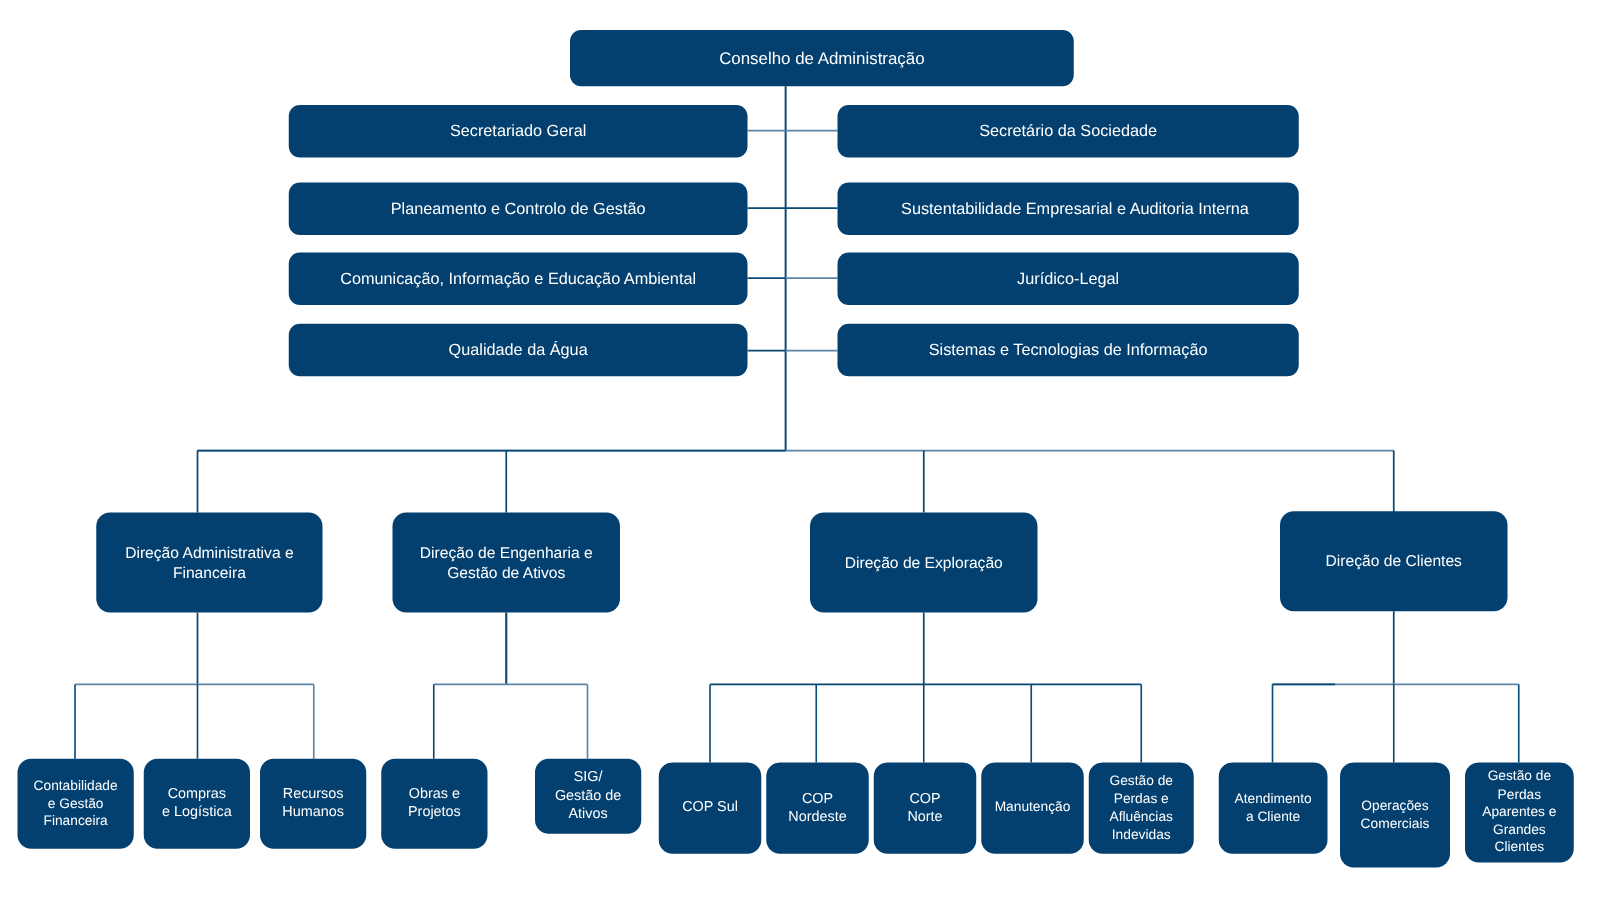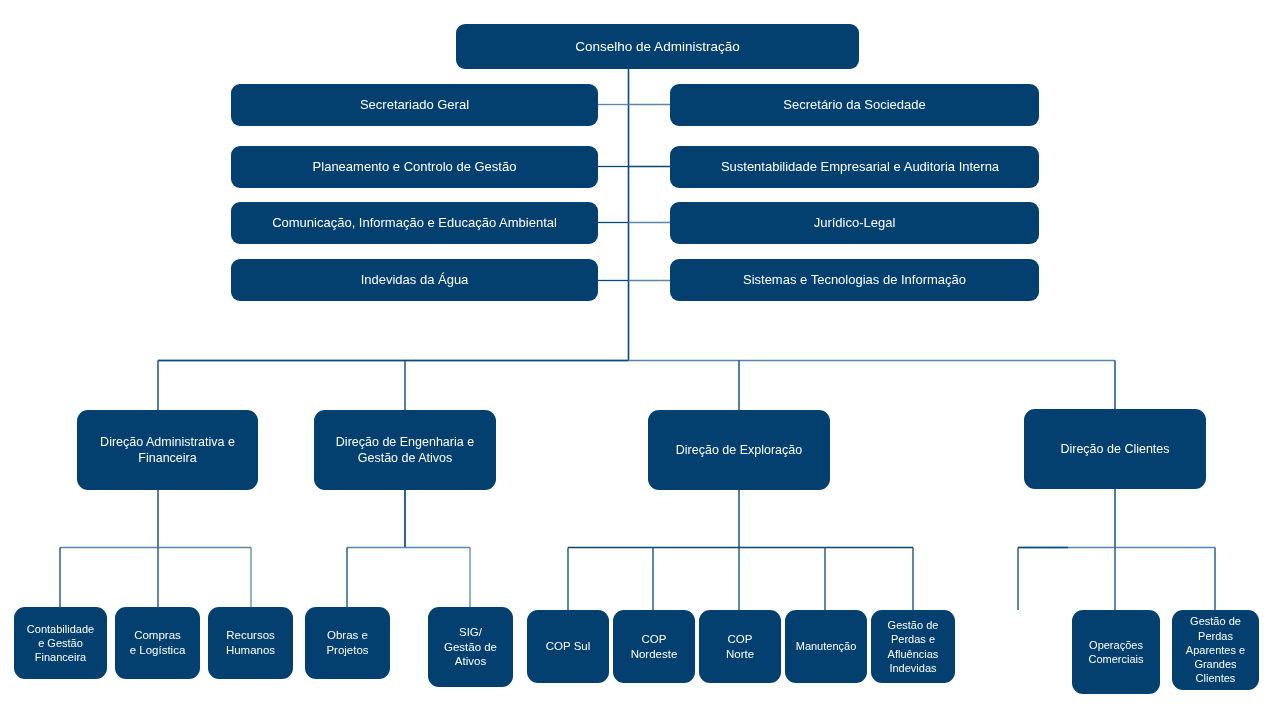--- a/index.html
+++ b/index.html
@@ -105,21 +105,21 @@
   <div class="node staff" style="left:231px; top:84px; width:367px; height:42px;">
     <span>Secretariado Geral</span>
   </div>
   <div class="node staff" style="left:231px; top:146px; width:367px; height:42px;">
     <span>Planeamento e Controlo de Gestão</span>
   </div>
   <div class="node staff" style="left:231px; top:202px; width:367px; height:42px;">
     <span>Comunicação, Informação e Educação Ambiental</span>
   </div>
   <div class="node staff" style="left:231px; top:259px; width:367px; height:42px;">
-    <span>Indevidas da Água</span>
+    <span>Qualidade da Água</span>
   </div>
 
   <div class="node staff" style="left:670px; top:84px; width:369px; height:42px;">
     <span>Secretário da Sociedade</span>
   </div>
   <div class="node staff" style="left:670px; top:146px; width:369px; height:42px;padding-left:17px;">
     <span>Sustentabilidade Empresarial e Auditoria Interna</span>
   </div>
   <div class="node staff" style="left:670px; top:202px; width:369px; height:42px;">
     <span>Jurídico-Legal</span>
@@ -154,21 +154,21 @@
   </div>
   <div class="node leaf" style="left:208px; top:607px; width:85px; height:72px;">
     <span>Recursos
 Humanos</span>
   </div>
 
   <div class="node leaf" style="left:305px; top:607px; width:85px; height:72px;">
     <span>Obras e
 Projetos</span>
   </div>
-  <div class="node leaf" style="left:428px; top:607px; width:85px; height:80px;">
+  <div class="node leaf" style="left:428px; top:607px; width:85px; height:60px;">
     <span>SIG/
 Gestão de
 Ativos</span>
   </div>
 
   <div class="node leaf" style="left:527px; top:610px; width:82px; height:73px;">
     <span>COP Sul</span>
   </div>
   <div class="node leaf" style="left:613px; top:610px; width:82px; height:73px;">
     <span>COP
@@ -181,20 +181,24 @@
   <div class="node leaf small" style="left:785px; top:610px; width:82px; height:73px;">
     <span>Manutenção</span>
   </div>
   <div class="node leaf small" style="left:871px; top:610px; width:84px; height:73px;">
     <span>Gestão de
 Perdas e
 Afluências
 Indevidas</span>
   </div>
 
+  <div class="node leaf small" style="left:975px; top:610px; width:87px; height:73px;">
+    <span>Atendimento
+a Cliente</span>
+  </div>
   <div class="node leaf small" style="left:1072px; top:610px; width:88px; height:84px;">
     <span>Operações
 Comerciais</span>
   </div>
   <div class="node leaf small" style="left:1172px; top:610px; width:87px; height:80px;">
     <span>Gestão de
 Perdas
 Aparentes e
 Grandes
 Clientes</span>

